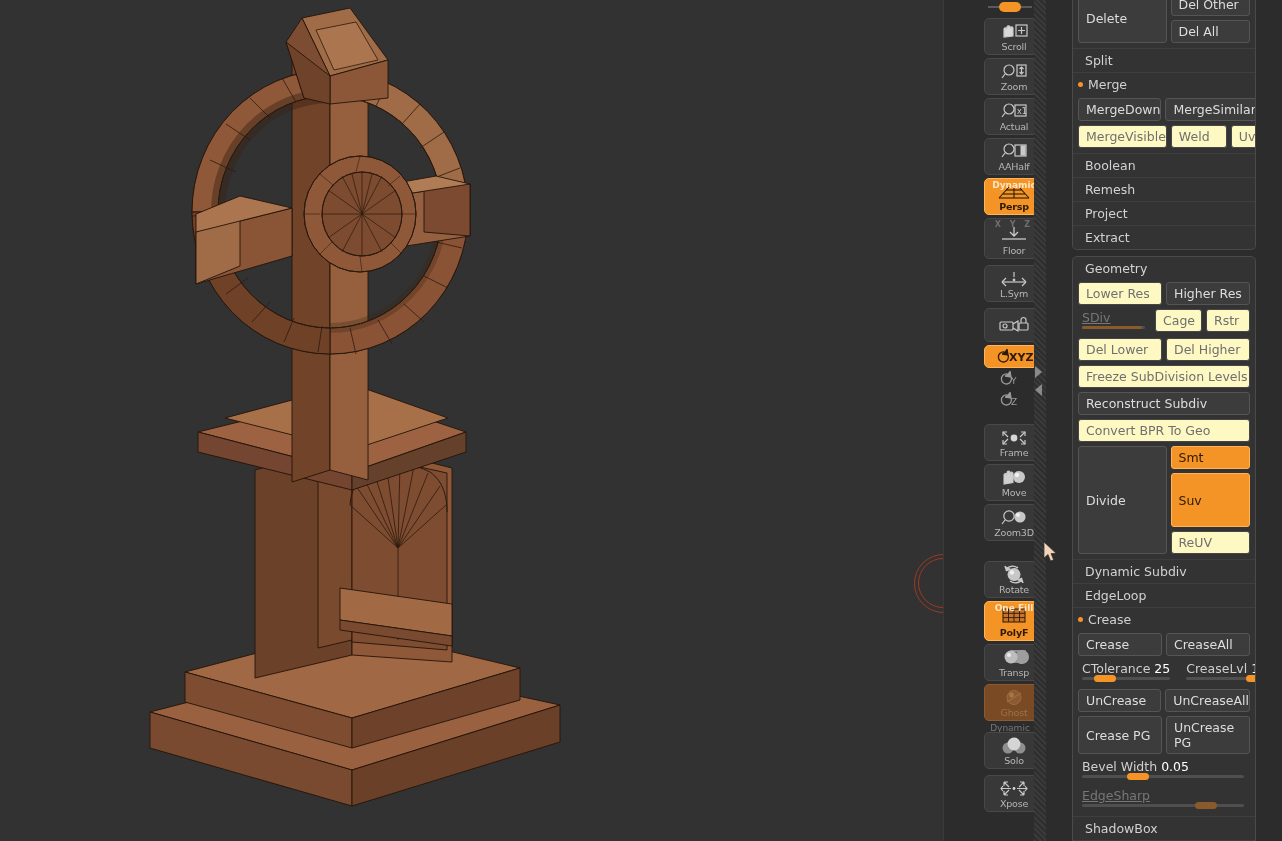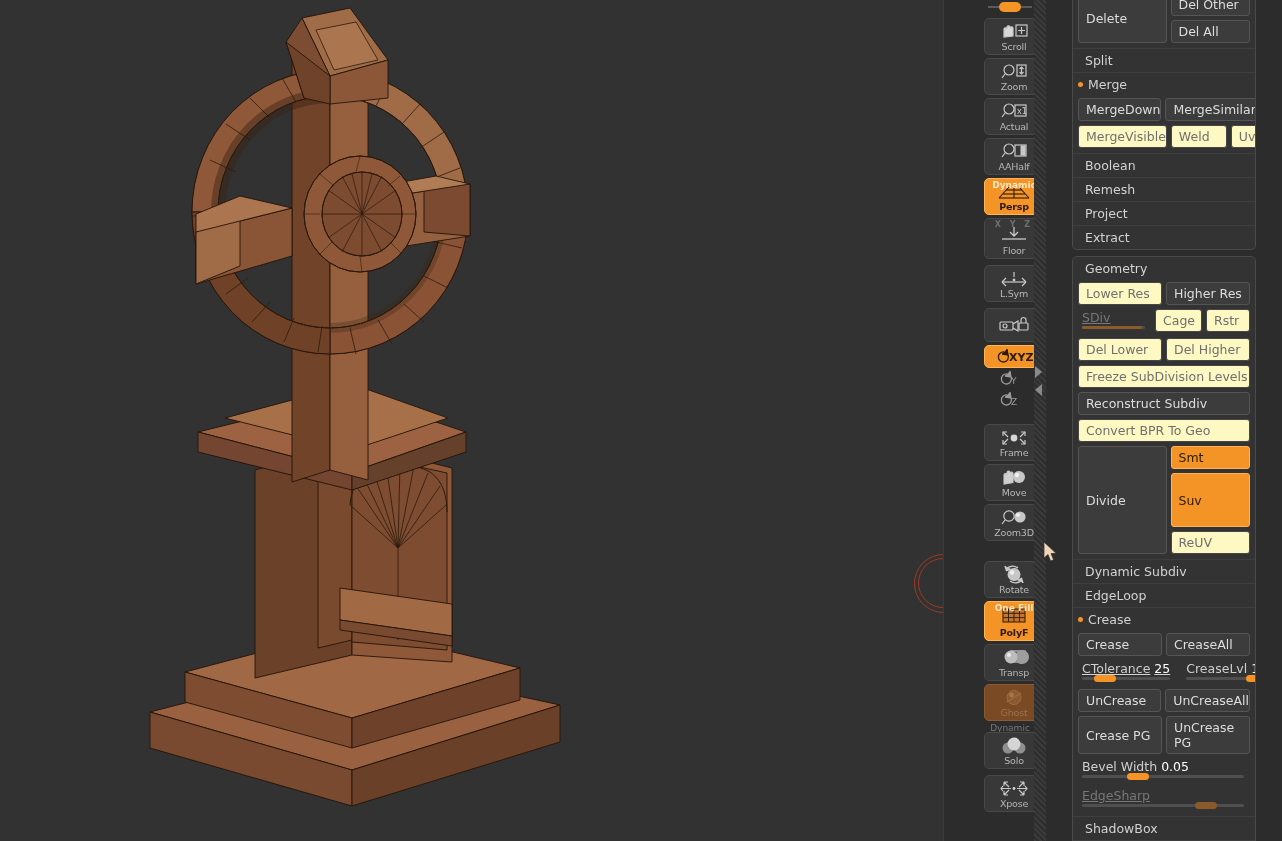--- a/index.html
+++ b/index.html
@@ -591,21 +591,21 @@
       <div class="row">
         <div class="item">
           <span class="dot"></span><span>Crease</span>
         </div>
       </div>
       <div class="brow">
         <div class="btn">Crease</div>
         <div class="btn">CreaseAll</div>
       </div>
       <div class="brow">
-        <div class="sl" style="padding-left:4px;text-decoration:underline;">
+        <div class="sl" style="padding-left:4px;">
           <div class="lab">
             <span>CTolerance</span><span class="val">25</span>
           </div>
           <div class="trk">
               <div class="kn" style="left:14%;"></div>
             </div>
         </div>
         <div class="sl">
           <div class="lab">
             <span>CreaseLvl</span><span class="val">15</span>

